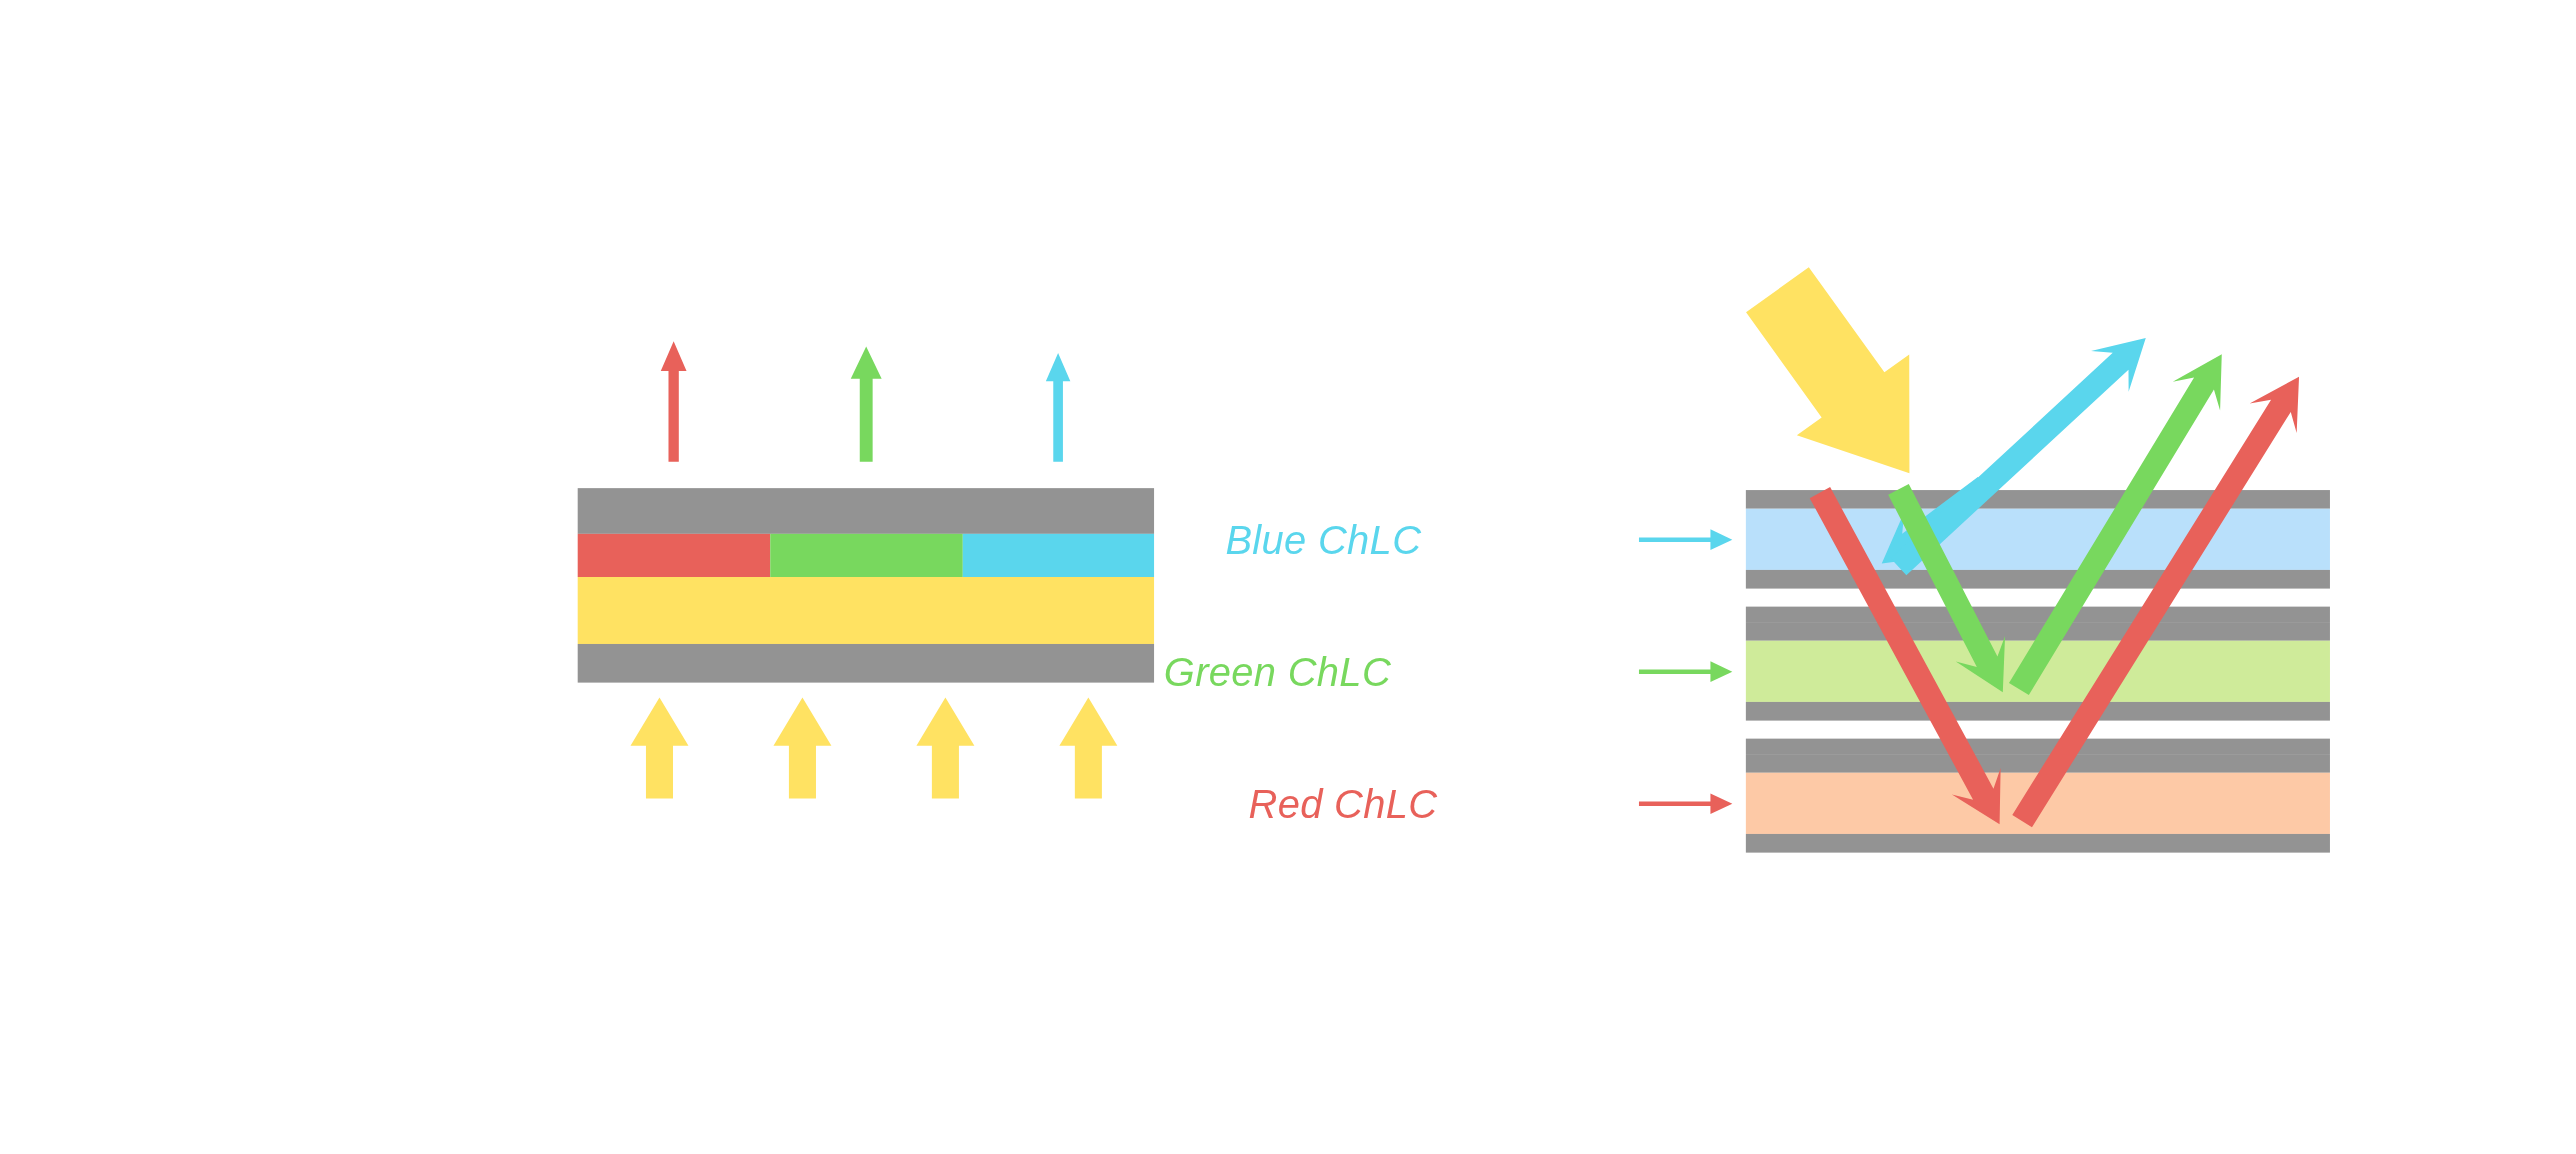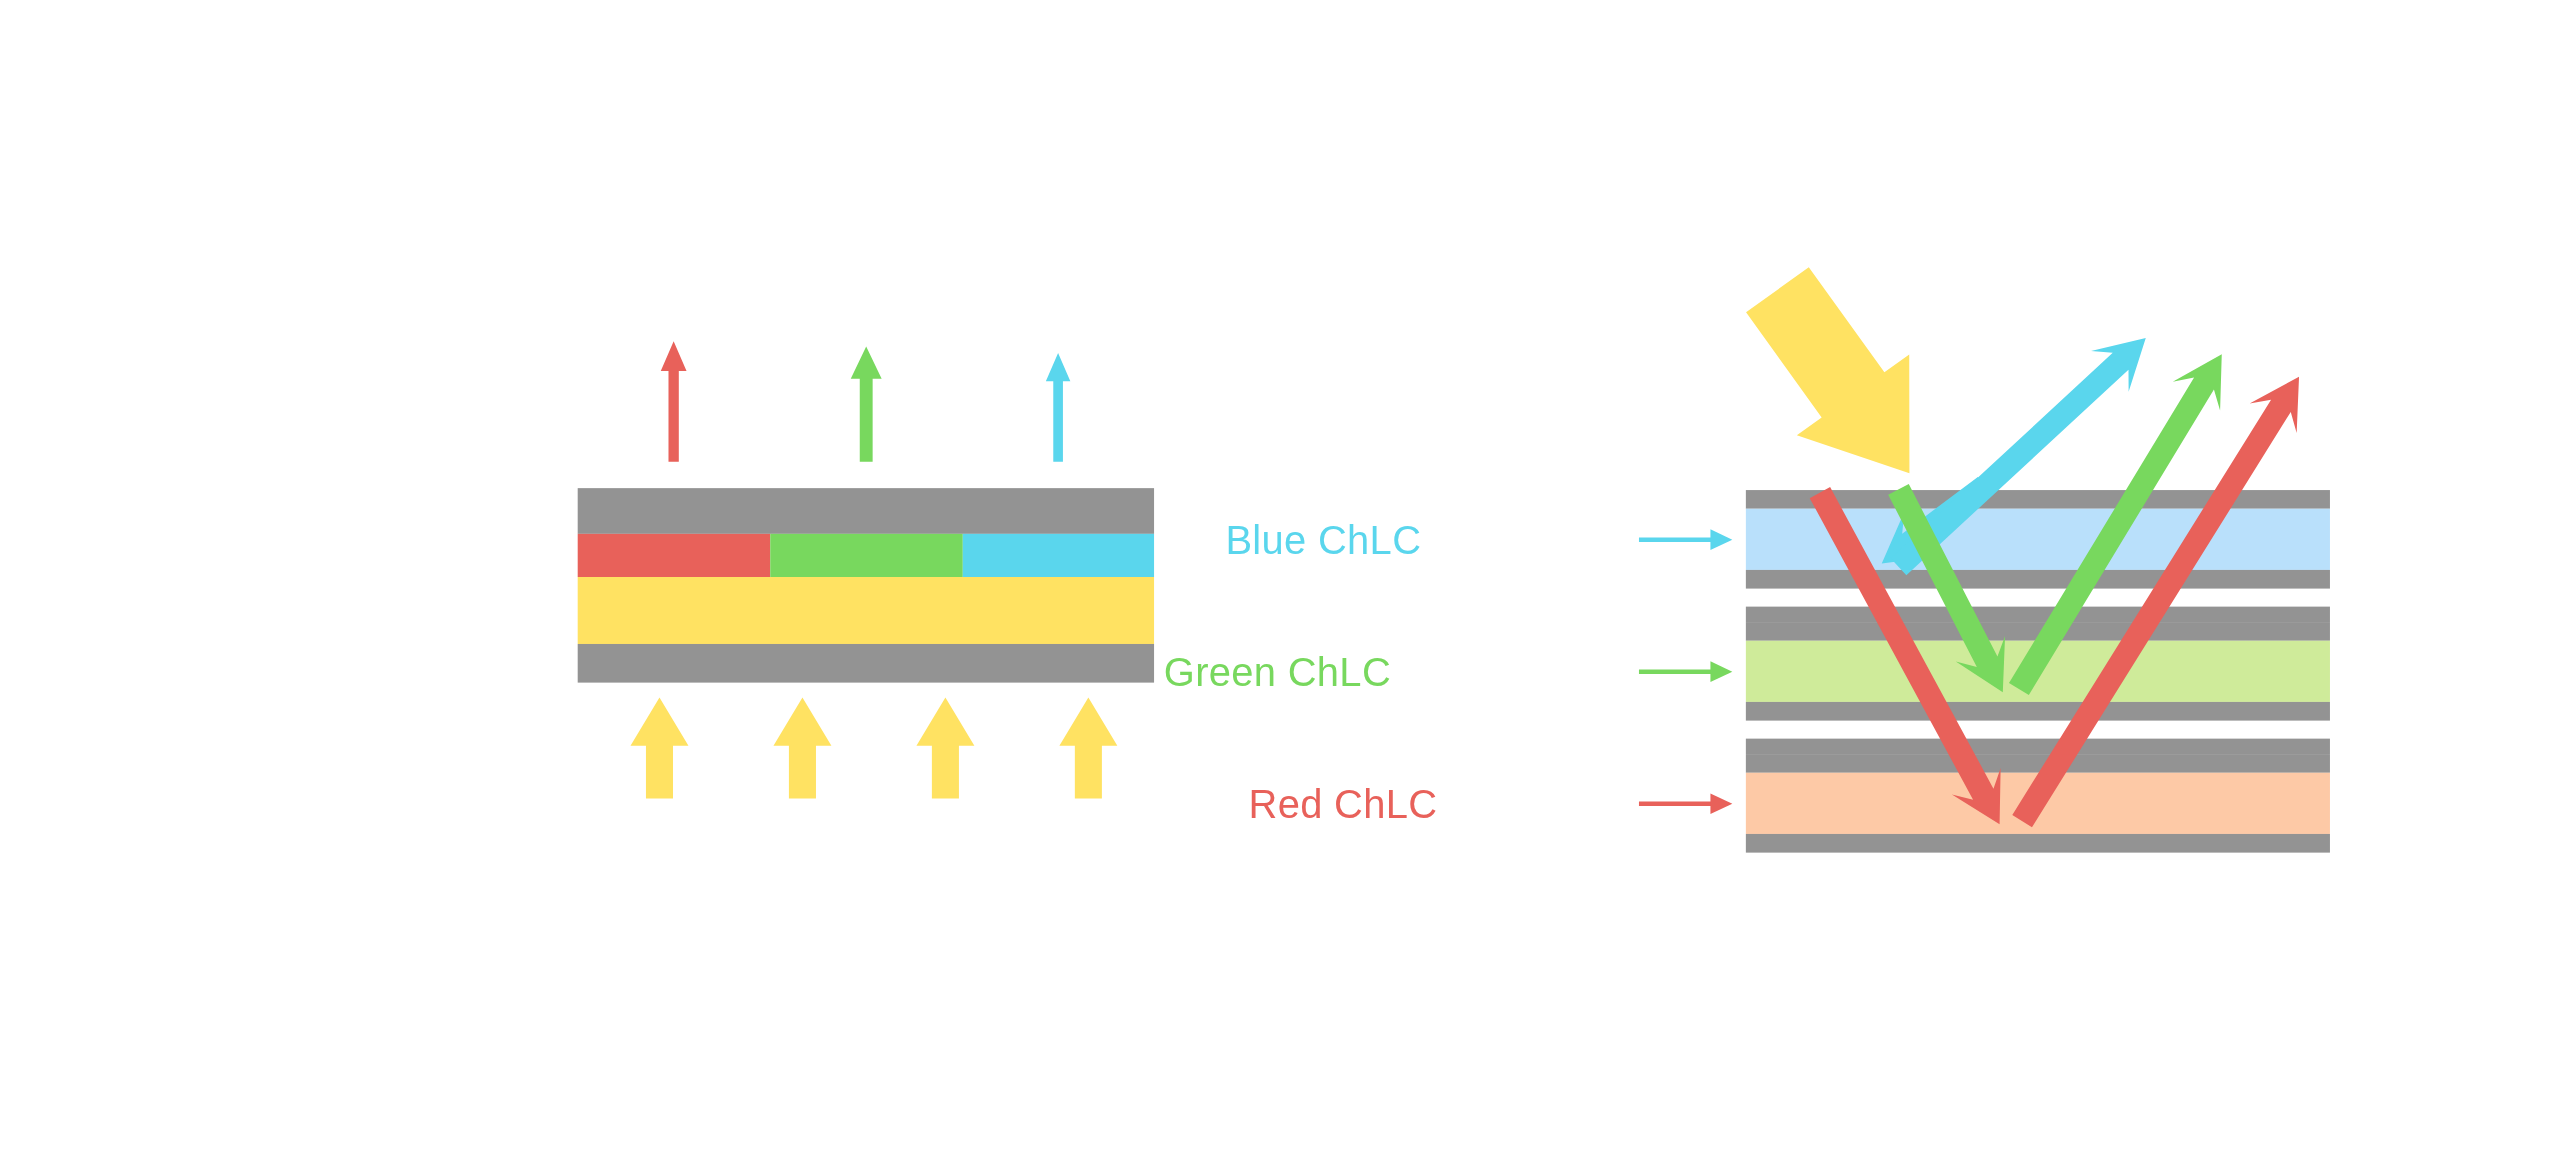--- a/index.html
+++ b/index.html
@@ -13,20 +13,21 @@
     position: relative;
     overflow: hidden;
     font-family: "Liberation Sans", sans-serif;
   }
   #figure {
     position: absolute;
     left: 0;
     top: 0;
     width: 2484px;
     height: 1154px;
+    font-style: italic;
   }
   .label-text {
     font-family: "Liberation Sans", sans-serif;
     font-size: 62px;
     letter-spacing: 0.5px;
   }
 </style>
 </head>
 <body>
 

